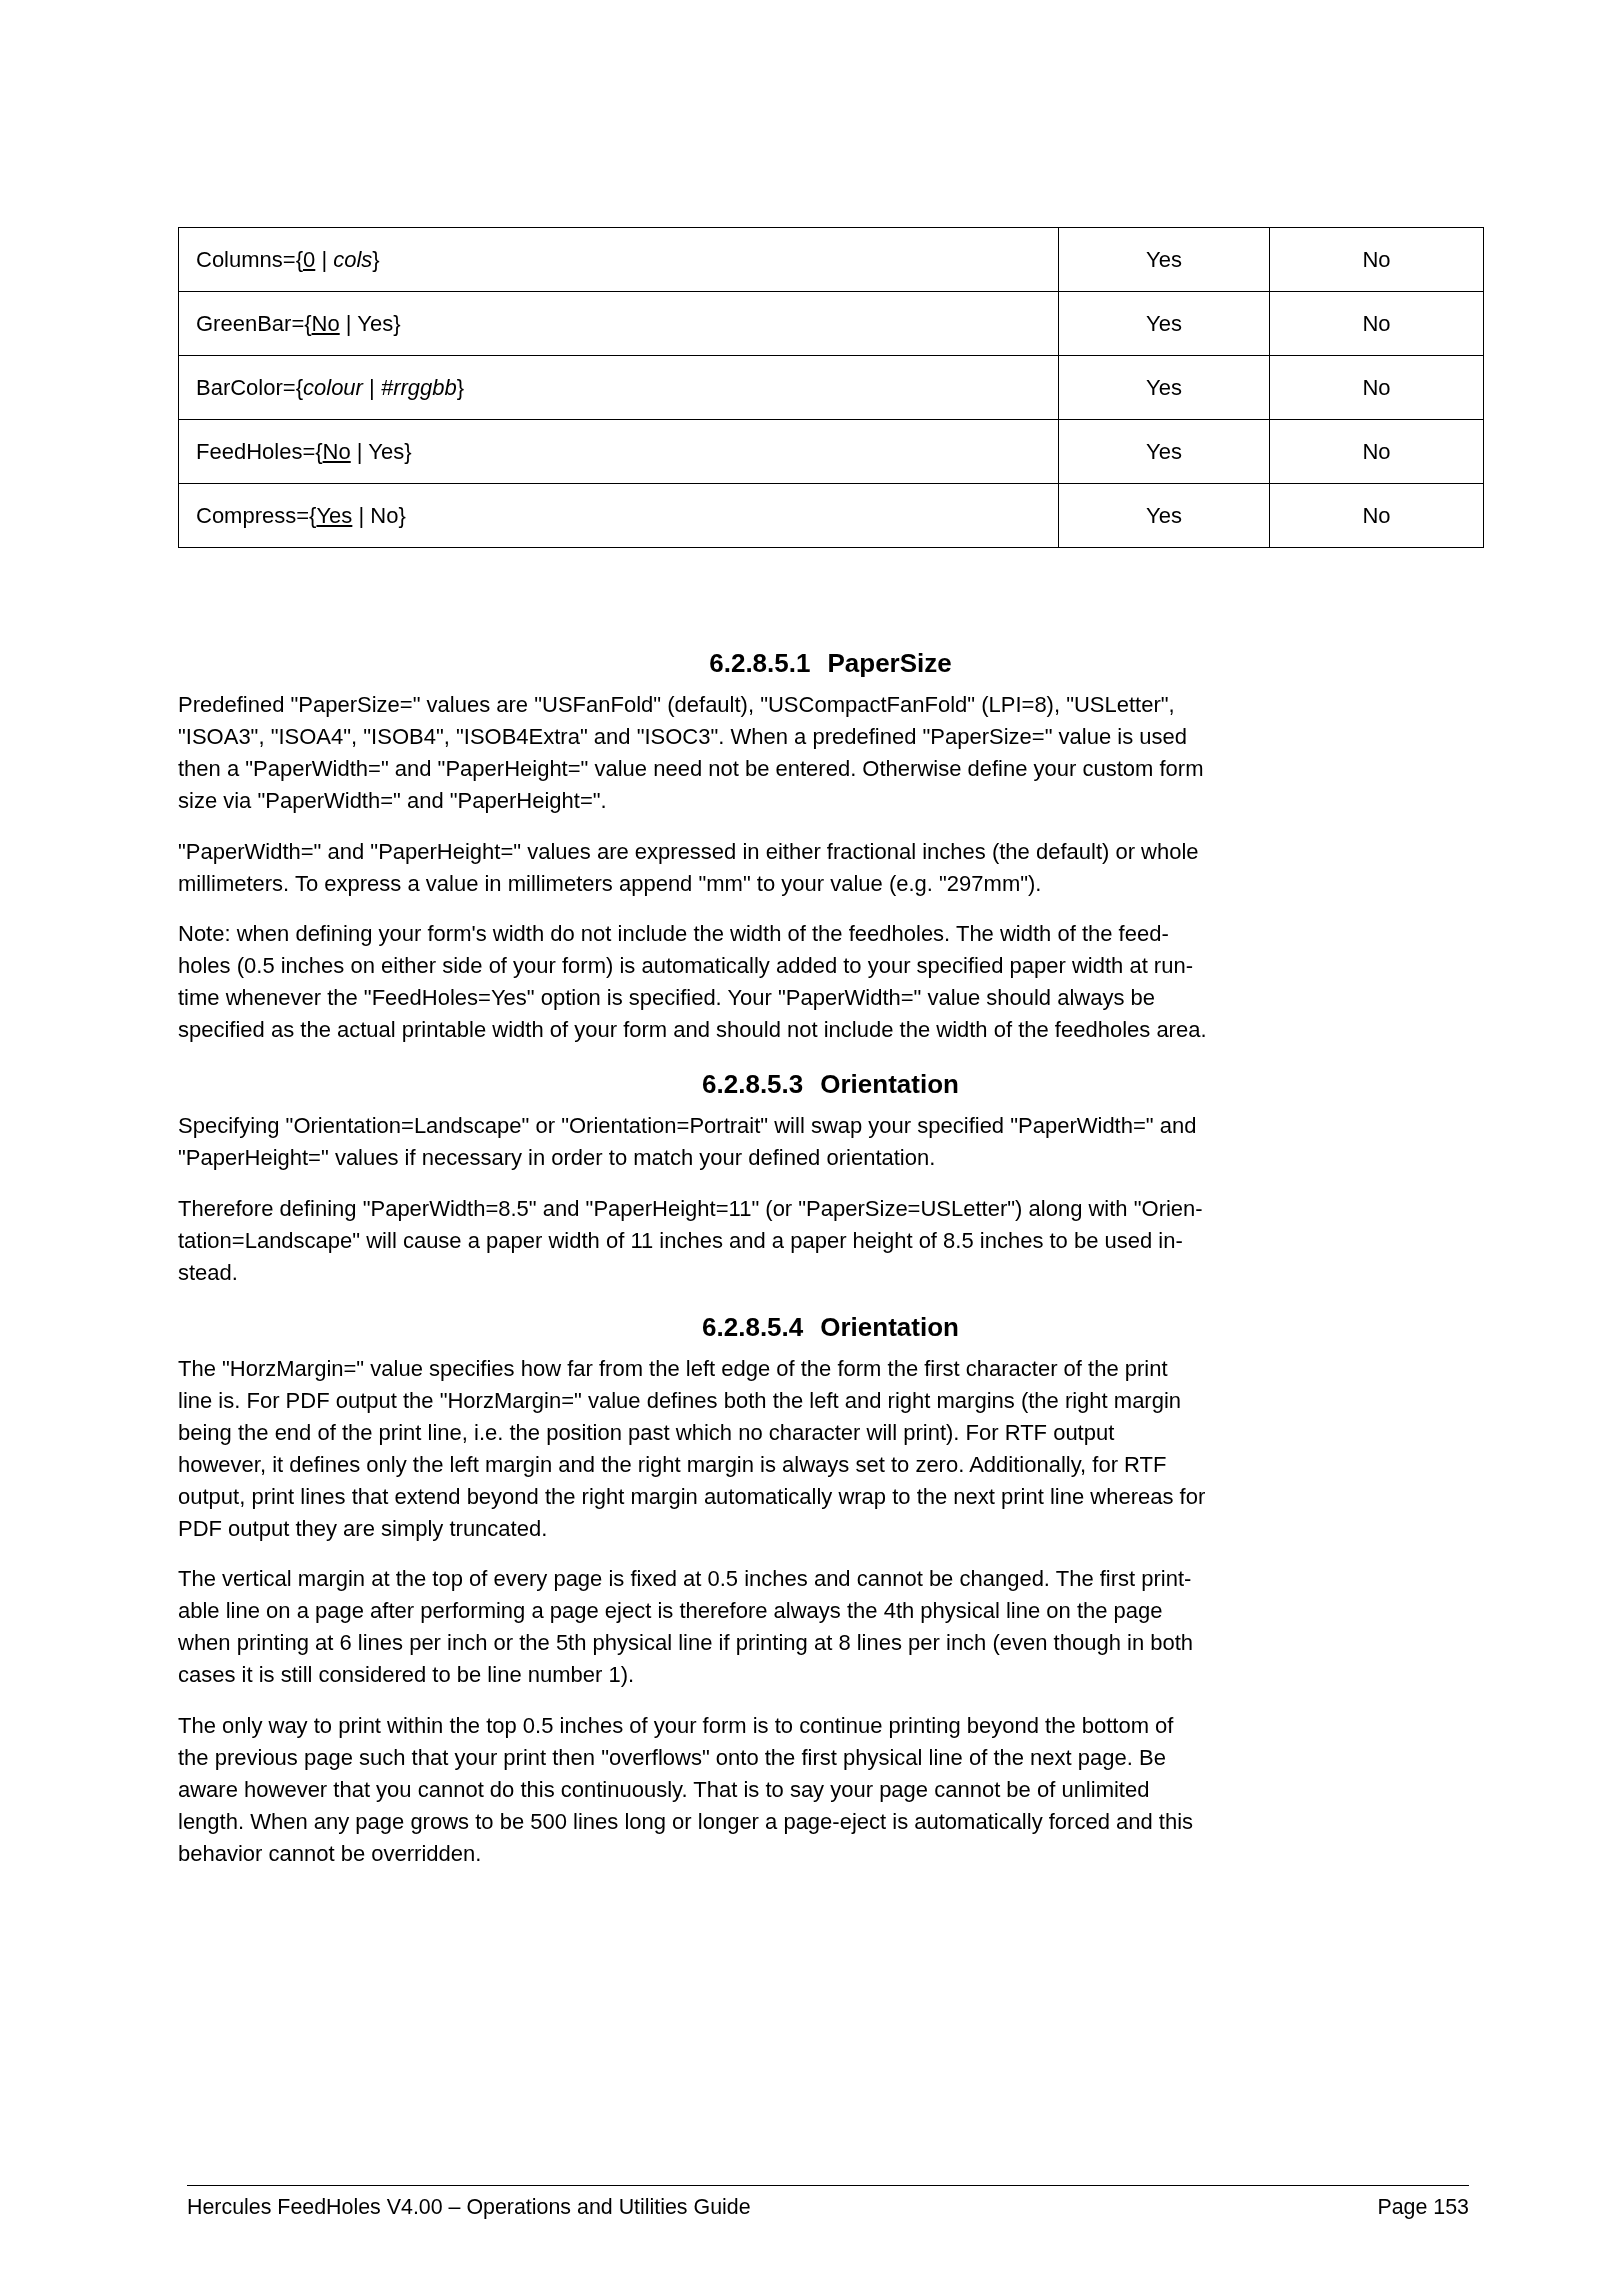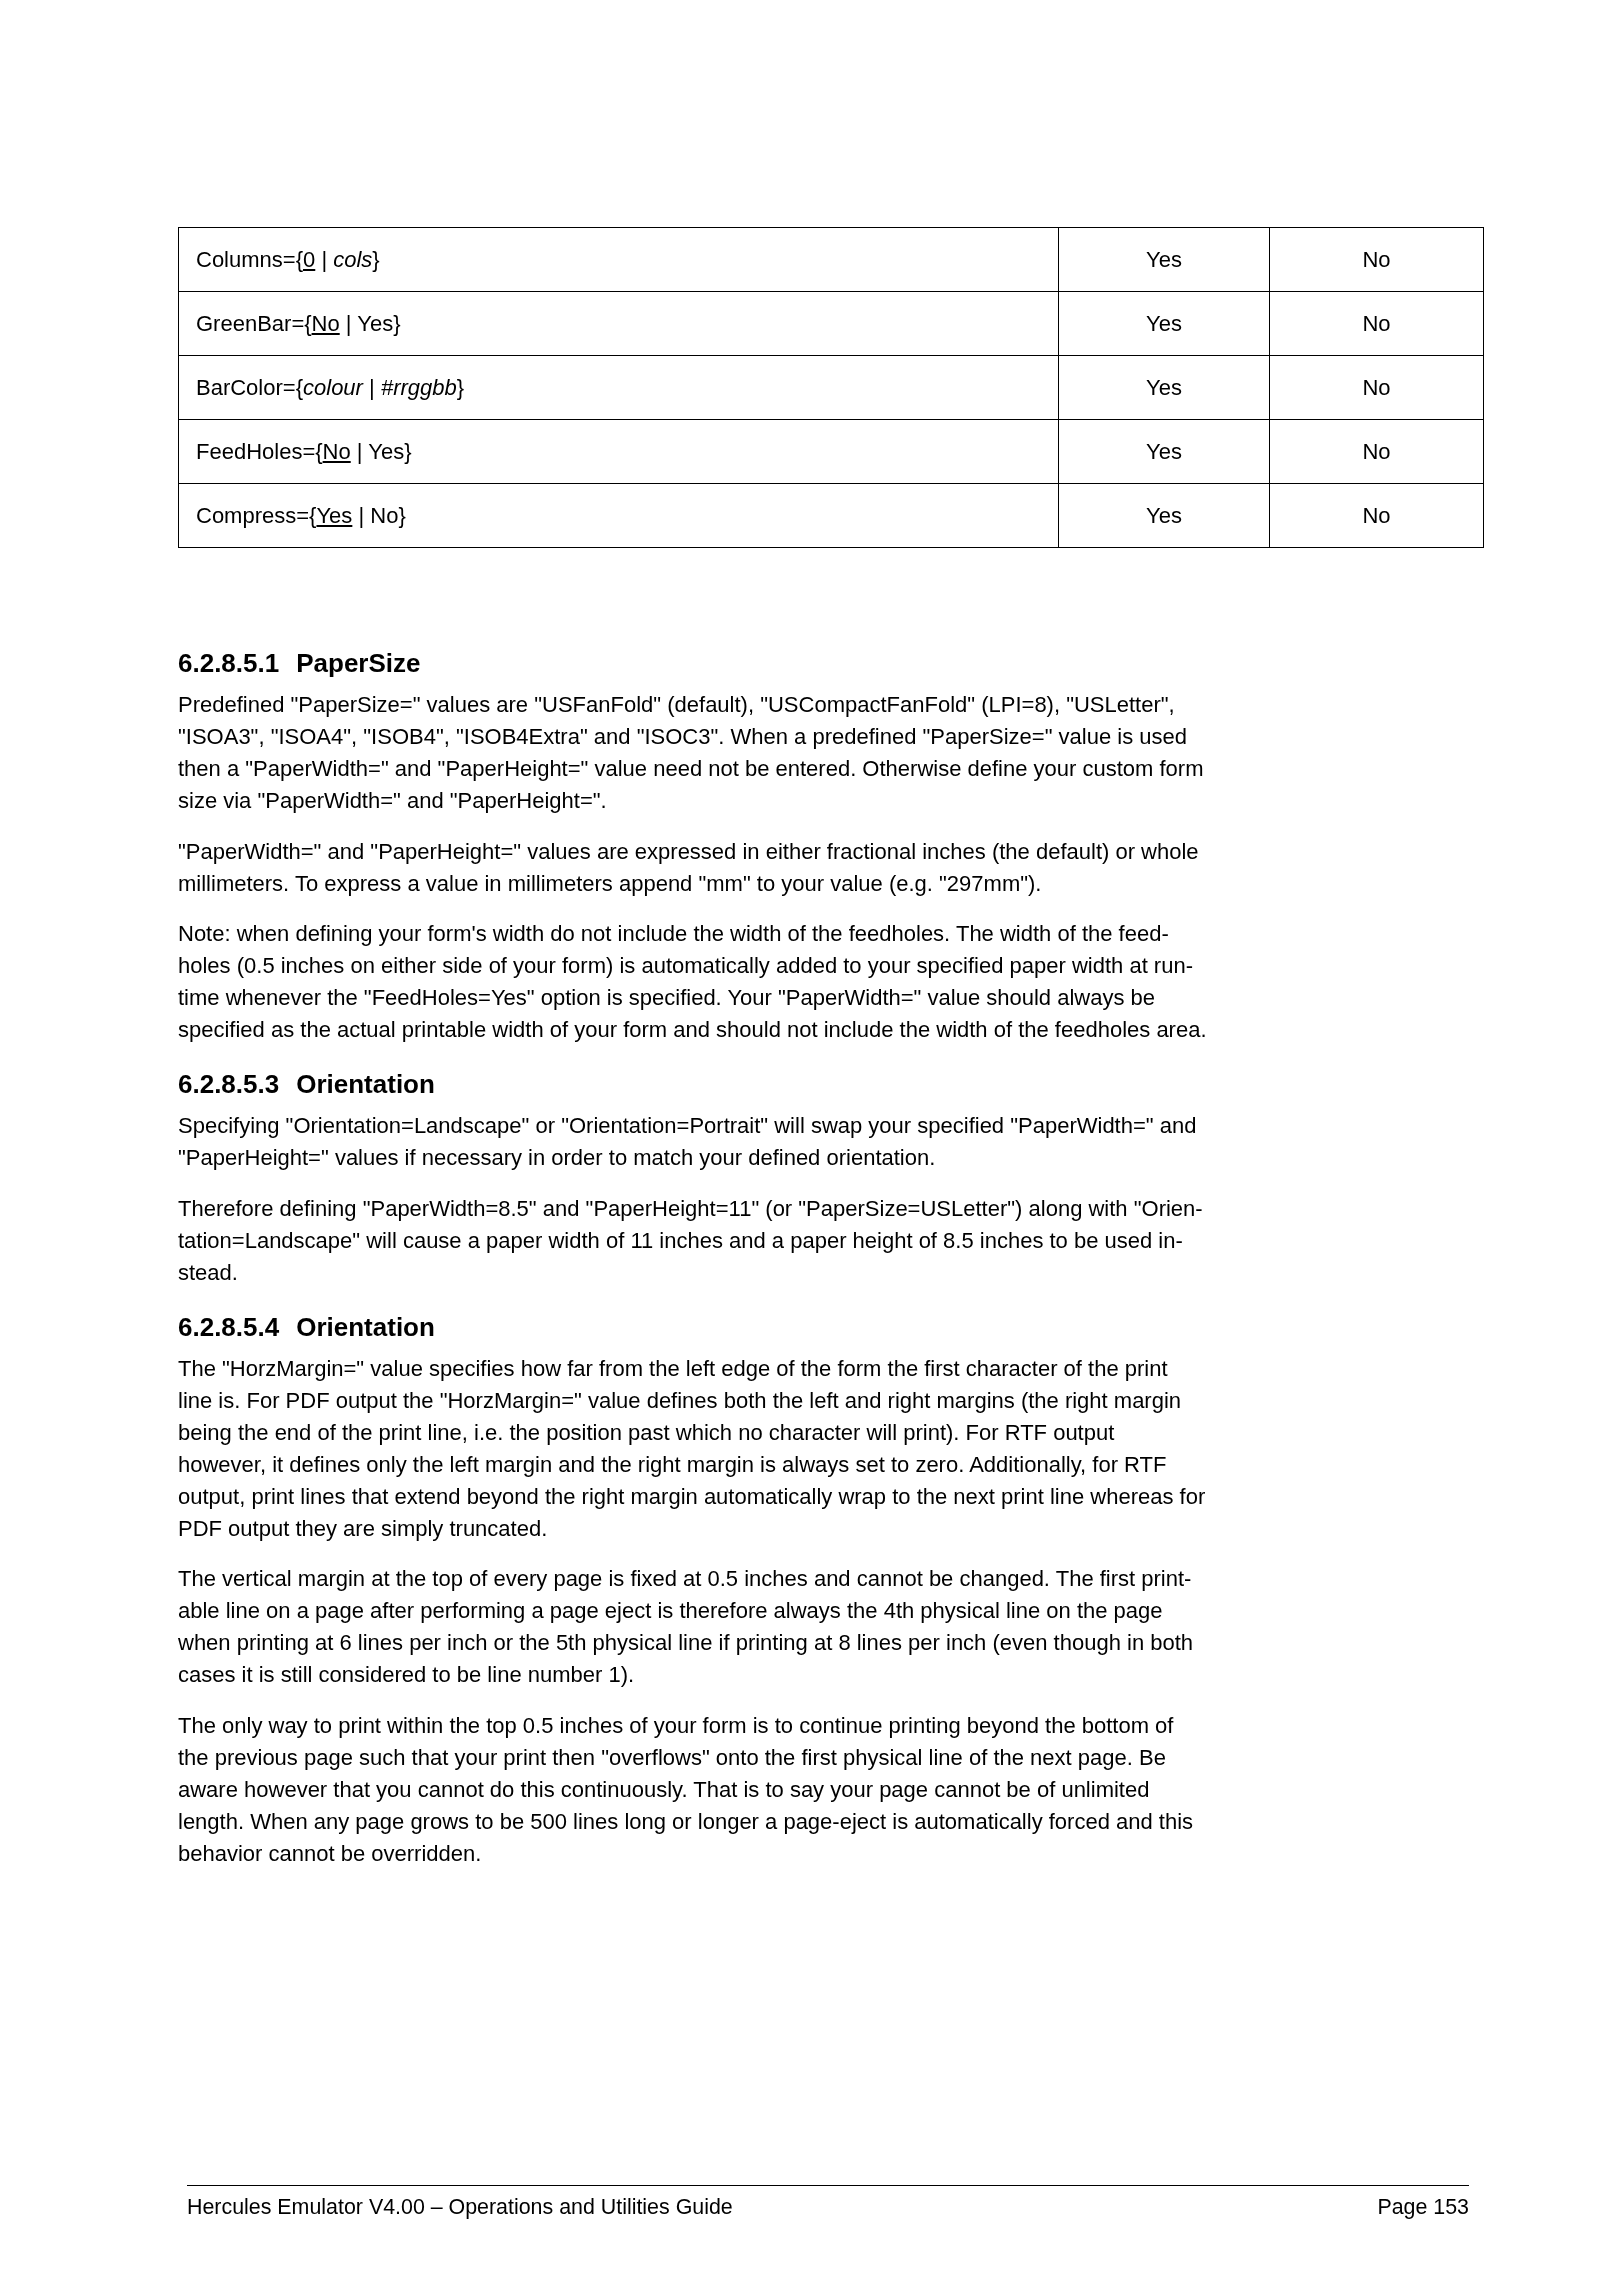--- a/index.html
+++ b/index.html
@@ -39,20 +39,21 @@
     font-size: 22px;
     font-weight: bold;
     line-height: 26px;
   }
   
   h3.sec-heading {
     font-size: 26px;
     font-weight: bold;
     line-height: 28px;
     margin: 24px 0 12px 0;
+    text-align: center;
   }
   h3.h-first { margin-top: 101px; }
   h3.sec-heading .sec-title { margin-left: 17px; }
   p.body {
     font-size: 22px;
     line-height: 32px;
     margin: 0 0 18.6px 0;
     white-space: pre-line;
     width: 1305px;
   }
@@ -144,18 +145,18 @@
 when printing at 6 lines per inch or the 5th physical line if printing at 8 lines per inch (even though in both
 cases it is still considered to be line number 1).</p>
     <p class="body">The only way to print within the top 0.5 inches of your form is to continue printing beyond the bottom of
 the previous page such that your print then "overflows" onto the first physical line of the next page. Be
 aware however that you cannot do this continuously. That is to say your page cannot be of unlimited
 length. When any page grows to be 500 lines long or longer a page-eject is automatically forced and this
 behavior cannot be overridden.</p>
   </section>
 
   <div class="footer">
-    <span>Hercules Emulator V4.00 – Operations and Utilities Guide</span>
+    <span>Hercules FeedHoles V4.00 – Operations and Utilities Guide</span>
     <span>Page 153</span>
   </div>
 
 </div>
 
 
 </body></html>

